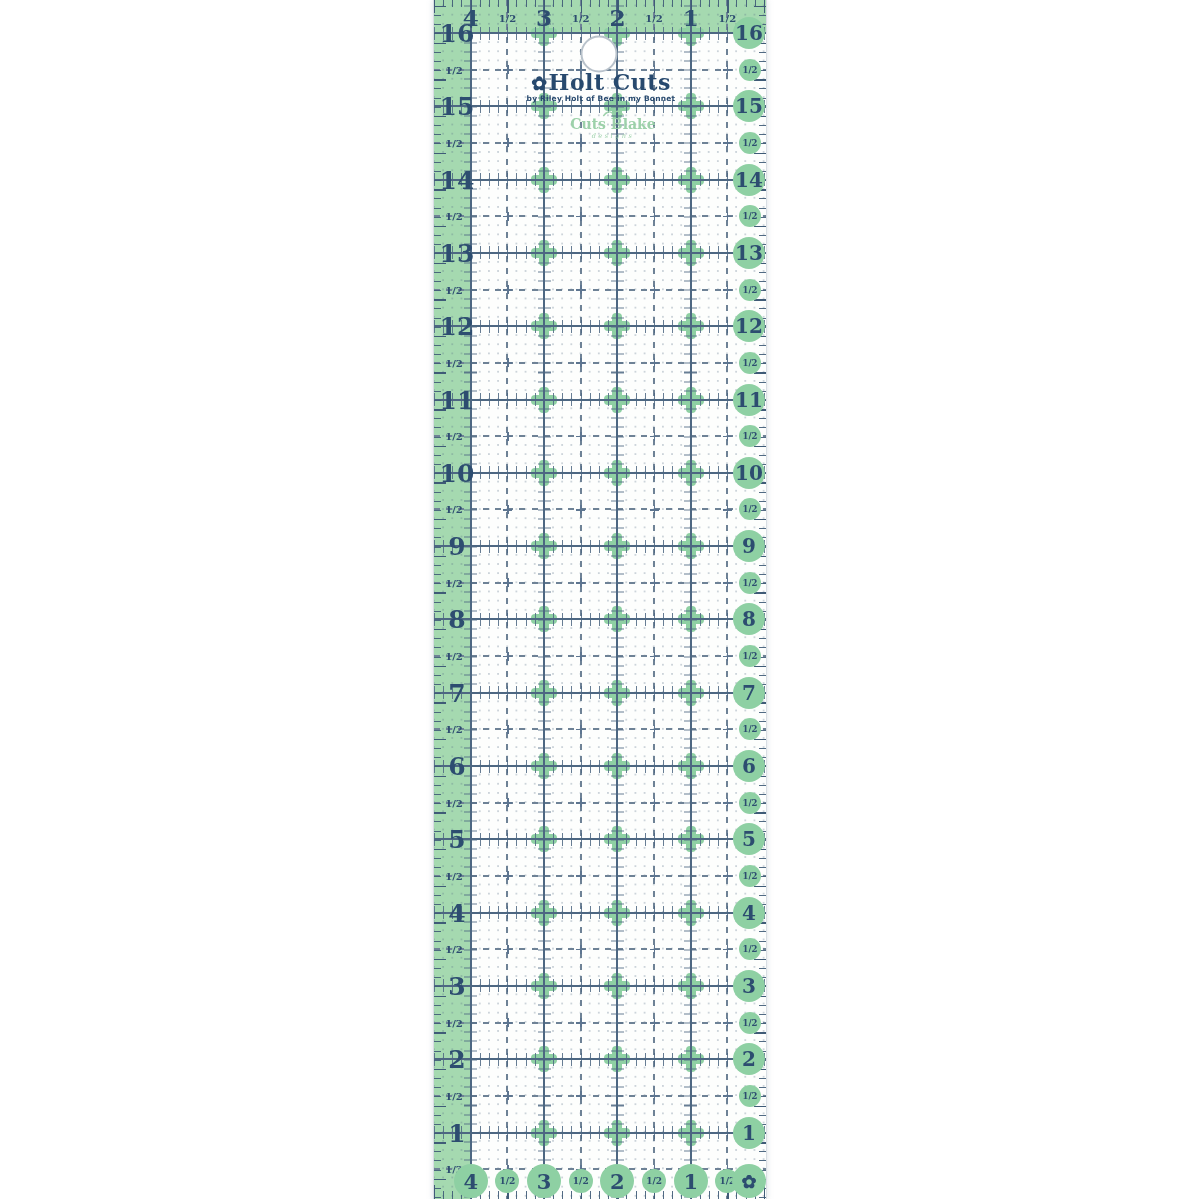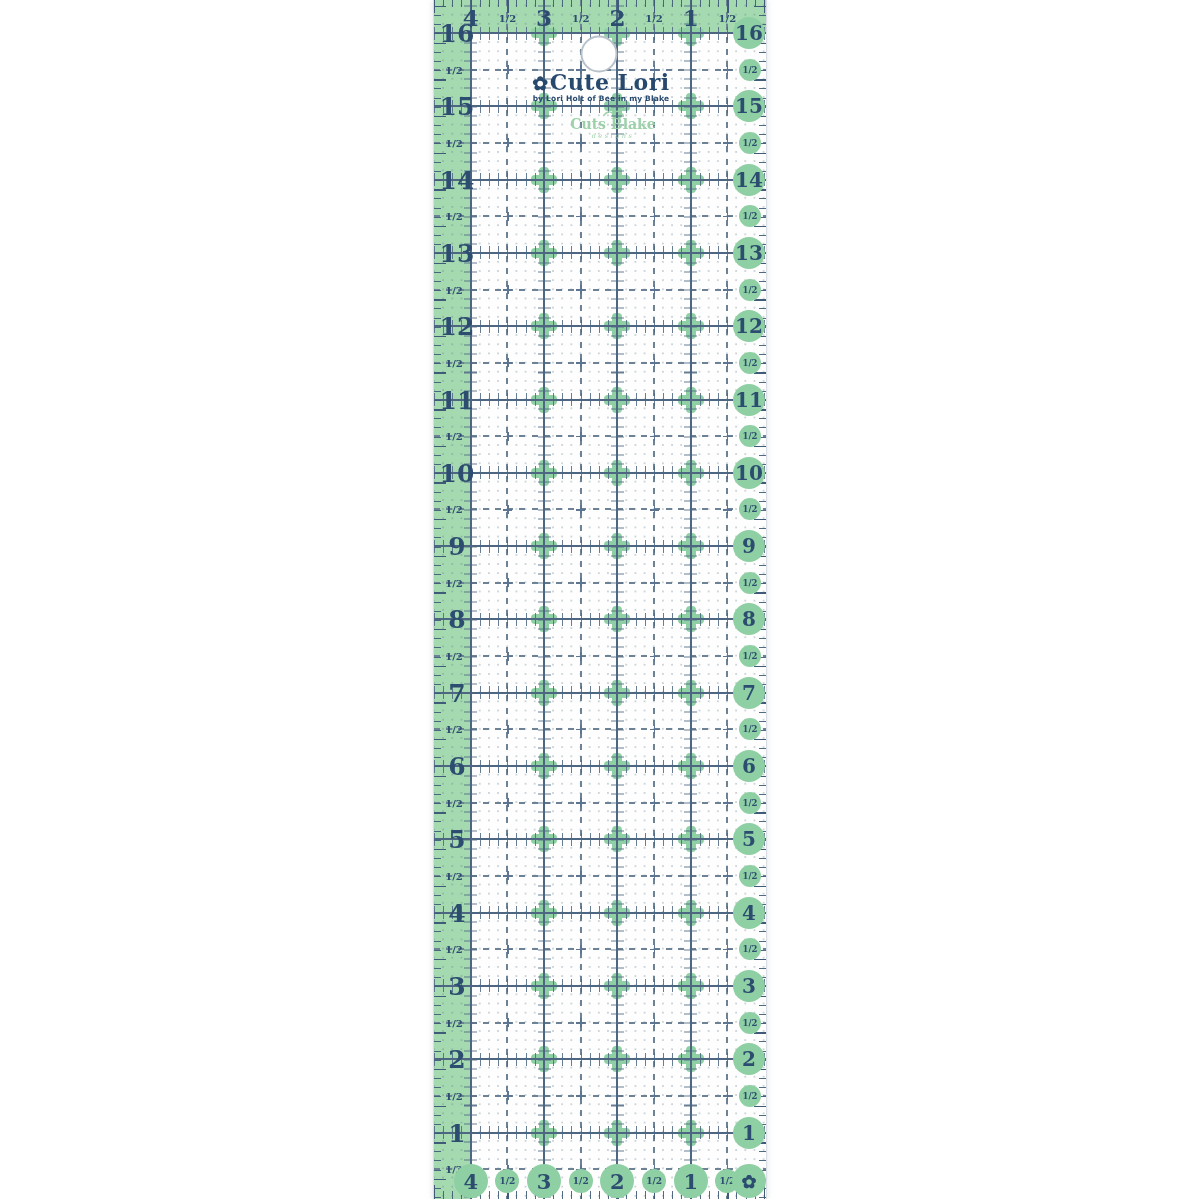--- a/index.html
+++ b/index.html
@@ -271,22 +271,22 @@
       </div>
 
     <div class="ticks-top"></div>
     <div class="ticks-bottom"></div>
     <div class="ticks-left"></div>
     <div class="ticks-right"></div>
 
     <div class="hole"></div>
 
     <div class="logo">
-      <div class="logo-main"><span class="logo-flower">✿</span><span>Cute Lori</span></div>
-      <div class="logo-tag">by Lori Holt of Bee in my Blake</div>
+      <div class="logo-main"><span class="logo-flower">✿</span><span>Holt Cuts</span></div>
+      <div class="logo-tag">by Riley Holt of Bee in my Bonnet</div>
     </div>
 
     <div class="rb">
       <svg class="rb-bird" width="22" height="9" viewBox="0 0 22 9">
         <path d="M1,8 Q6,1 11,6 Q15,0 21,7" fill="none" stroke="#98cfa6" stroke-width="1.4"></path>
       </svg>
       <div class="rb-name">Cuts Blake</div>
       <div class="rb-sub">designs</div>
     </div>
 

